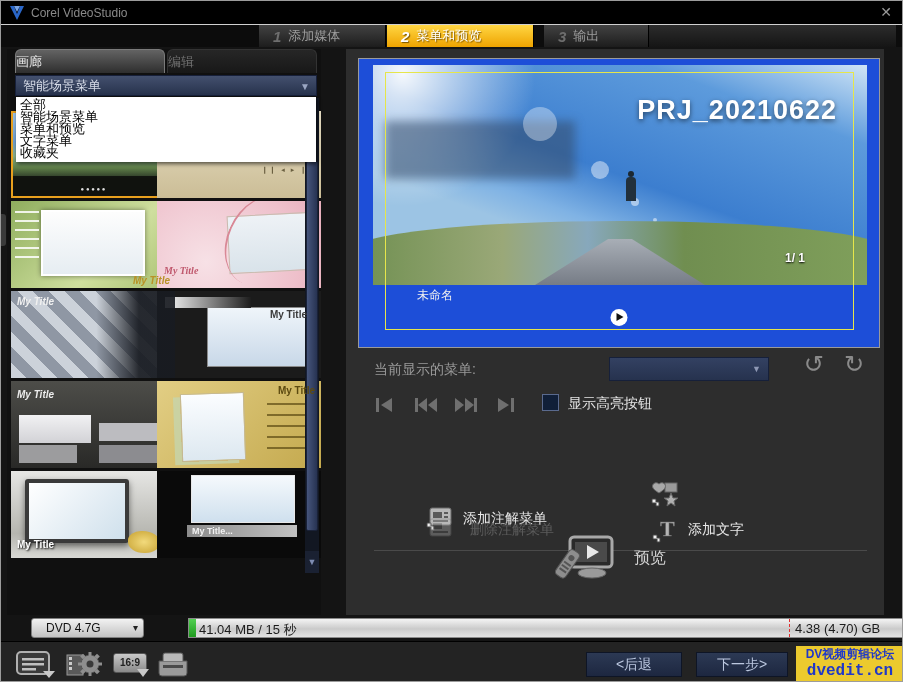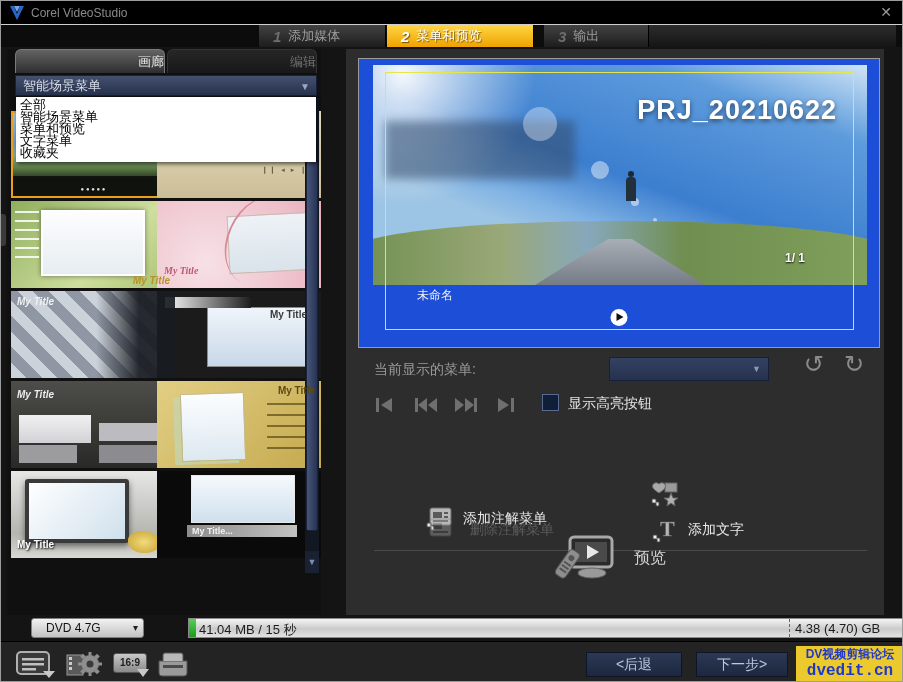--- a/index.html
+++ b/index.html
@@ -21,21 +21,21 @@
   .step .lbl { font-size:13px; color:#9c9c9c; }
   .step.active { background:linear-gradient(#ffd643,#eea300); }
   .step.active .num { color:#ffffff; text-shadow:1px 1px 1px #7a5500; }
   .step.active .lbl { color:#ffffff; font-weight:normal; text-shadow:1px 1px 1px #7a5500;text-align:center; }
   .s1 { left:258px; width:127px; }
   .s2 { left:386px; width:147px; }
   .s3 { left:543px; width:105px; }
 
   
   .left-panel { position:absolute; left:6px; top:48px; width:314px; height:566px; background:#101010; }
-  .gal-tab { position:absolute; top:0; height:24px; width:150px; text-align:right; line-height:24px; font-size:13px; border-radius:6px 6px 0 0; cursor:pointer; }
+  .gal-tab { position:absolute; top:0; height:24px; width:150px; text-align:left; line-height:24px; font-size:13px; border-radius:6px 6px 0 0; cursor:pointer; }
   .gal-tab.active { left:8px; background:linear-gradient(#636363,#2e2e2e); color:#e8e8e8; border:1px solid #7a7a7a; border-bottom:none; }
   .gal-tab.inactive { left:160px; background:linear-gradient(#262626,#181818); color:#6f6f6f; border:1px solid #333; border-bottom:none; }
   .cat-drop { position:absolute; left:8px; top:26px; width:302px; height:21px; background:linear-gradient(#43506e,#27324c); border:1px solid #17203a; color:#d7dce8; font-size:13px; line-height:20px; padding-left:7px; cursor:pointer; }
   .cat-drop .arrow { position:absolute; right:6px; top:1px; font-size:10px; color:#9aa6c2; }
   .drop-list { position:absolute; left:9px; top:48px; width:300px; background:#ffffff; z-index:6; padding:2px 0 3px 4px; box-shadow:1px 2px 4px rgba(0,0,0,.6); }
   .drop-list .opt { font-size:13px; line-height:12px; color:#000; white-space:nowrap; cursor:pointer; }
 
   
   .grid { position:absolute; left:4px; top:62px; width:294px; height:450px; }
   .thumb { position:absolute; width:164px; height:87px; overflow:hidden; cursor:pointer; background:#333;text-decoration:underline; }

